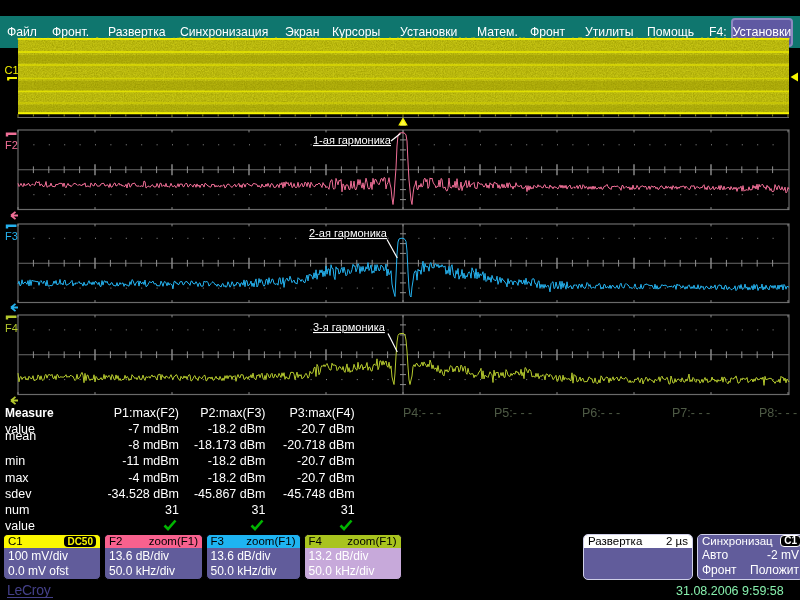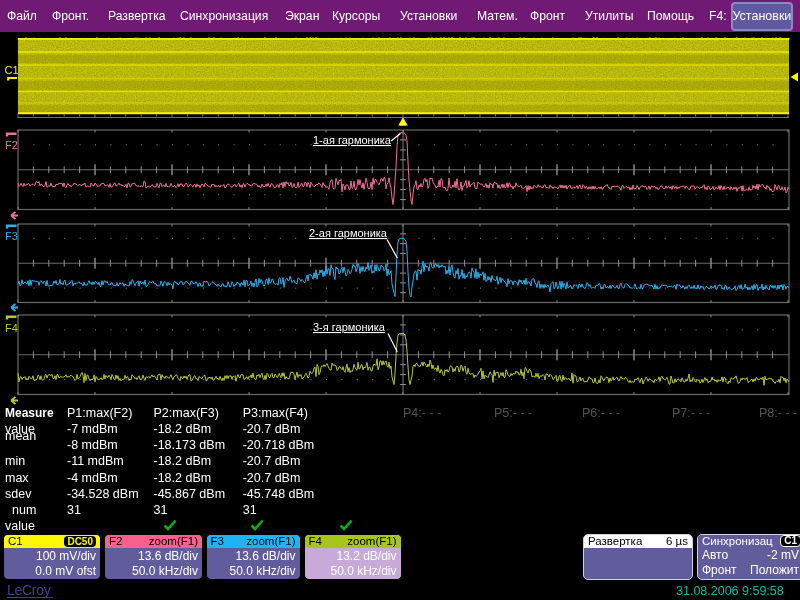--- a/index.html
+++ b/index.html
@@ -1,28 +1,28 @@
 <!DOCTYPE html>
 <html><head><meta charset="utf-8">
 <style>
   html,body{margin:0;padding:0;background:#000;width:800px;height:600px;overflow:hidden;}
   body{font-family:"Liberation Sans",sans-serif;position:relative;}
   .abs{position:absolute;}
-  #menubar{left:0;top:0;width:800px;height:32px;background:#701a75;color:#fff;font-size:12.2px;}
+  #menubar{left:0;top:16px;width:800px;height:32px;background:#0f766e;color:#fff;font-size:12.2px;}
   #menubar span.mi{position:absolute;top:9px;white-space:nowrap;}
   #setbtn{position:absolute;left:730.5px;top:2px;width:58px;height:25px;background:#5f59a2;
      border:2px solid #8d88c0;border-radius:4px;color:#fff;font-size:12.5px;
      text-align:center;line-height:25px;}
   .tbl{color:#fff;font-size:12.5px;white-space:nowrap;}
   .dim{color:#4e5a45;font-size:12.5px;white-space:nowrap;}
-  .rt{text-align:left;}
+  .rt{text-align:right;}
   .box{position:absolute;border-radius:5px;overflow:hidden;font-size:12px;}
   .bh{height:12.5px;display:flex;justify-content:space-between;align-items:center;
       padding:0 4px;color:#000;line-height:12.5px;font-size:11.5px;}
-  .bb{color:#fff;text-align:right;padding:1px 4px 16px 4px;line-height:15px;}
+  .bb{color:#fff;text-align:left;padding:1px 4px 16px 4px;line-height:15px;}
   .badge{background:#000;border-radius:4px;font-weight:bold;font-size:10px;
       padding:0 3px;line-height:11px;}
 </style></head>
 <body>
 
 <div id="menubar" class="abs">
     <span class="mi" style="left:7px">Файл</span>
     <span class="mi" style="left:52px">Фронт.</span>
     <span class="mi" style="left:108px">Развертка</span>
     <span class="mi" style="left:180px">Синхронизация</span>
@@ -349,21 +349,21 @@
 <div class="abs tbl rt" style="left:153.5px;top:454.3px;width:112px">-18.2 dBm</div>
 <div class="abs tbl rt" style="left:242.7px;top:454.3px;width:112px">-20.7 dBm</div>
 <div class="abs tbl" style="left:5px;top:470.5px">max</div>
 <div class="abs tbl rt" style="left:67px;top:470.5px;width:112px">-4 mdBm</div>
 <div class="abs tbl rt" style="left:153.5px;top:470.5px;width:112px">-18.2 dBm</div>
 <div class="abs tbl rt" style="left:242.7px;top:470.5px;width:112px">-20.7 dBm</div>
 <div class="abs tbl" style="left:5px;top:486.7px">sdev</div>
 <div class="abs tbl rt" style="left:67px;top:486.7px;width:112px">-34.528 dBm</div>
 <div class="abs tbl rt" style="left:153.5px;top:486.7px;width:112px">-45.867 dBm</div>
 <div class="abs tbl rt" style="left:242.7px;top:486.7px;width:112px">-45.748 dBm</div>
-<div class="abs tbl" style="left:12px;top:502.9px">num</div>
+<div class="abs tbl" style="left:5px;top:502.9px">num</div>
 <div class="abs tbl rt" style="left:67px;top:502.9px;width:112px">31</div>
 <div class="abs tbl rt" style="left:153.5px;top:502.9px;width:112px">31</div>
 <div class="abs tbl rt" style="left:242.7px;top:502.9px;width:112px">31</div>
 <div class="abs tbl" style="left:5px;top:519.1px">value</div>
 <div class="abs" style="left:163px;top:516.9px"><svg width="14" height="12">
       <path d="M1.5 6.5 L5 10 L12.5 1.5" stroke="#00b400" stroke-width="2.6" fill="none"></path>
     </svg></div>
 <div class="abs" style="left:250px;top:516.9px"><svg width="14" height="12">
       <path d="M1.5 6.5 L5 10 L12.5 1.5" stroke="#00b400" stroke-width="2.6" fill="none"></path>
     </svg></div>
@@ -394,33 +394,33 @@
 <div class="box" style="left:303.5px;top:534px;width:96px;height:44px;border:1px solid #000;background:#c7a9da">
     <div class="bh" style="background:#a9c41e;color:#000">
       <span>F4</span>
       <span>zoom(F1)</span>
     </div>
     <div class="bb">13.2 dB/div<br>50.0 kHz/div</div>
   </div>
 <div class="box" style="left:583px;top:534px;width:108px;height:44px;border:1px solid #cfcfe8;background:#615c9b">
     <div class="bh" style="background:#fff">
       <span>Развертка</span>
-      <span>6 µs</span>
+      <span>2 µs</span>
     </div>
   </div>
 <div class="box" style="left:697px;top:534px;width:105px;height:44px;border:1px solid #cfcfe8;background:#615c9b">
     <div class="bh" style="background:#615c9b;color:#fff;padding-right:2px">
       <span>Синхронизац</span>
       <span class="badge" style="color:#fff;border:1px solid #fff;line-height:10px">C1</span>
     </div>
     <div class="bb" style="padding-top:0">
       <div style="display:flex;justify-content:space-between">
         <span>Авто</span>
         <span>-2 mV</span>
       </div>
       <div style="display:flex;justify-content:space-between">
         <span>Фронт</span>
         <span>Положит</span>
       </div>
     </div>
   </div>
 <div class="abs" style="left:7px;top:581.5px;color:#444089;font-size:14px;line-height:16px;letter-spacing:-0.3px">LeCroy</div>
 <div class="abs" style="left:7px;top:596.5px;width:46px;height:1.5px;background:#444089"></div>
-<div class="abs" style="left:676px;top:583.5px;color:#14b8a6;font-size:12.5px">31.08.2006 9:59:58</div>
+<div class="abs" style="left:676px;top:583.5px;color:#86efac;font-size:12.5px">31.08.2006 9:59:58</div>
 </body></html>

